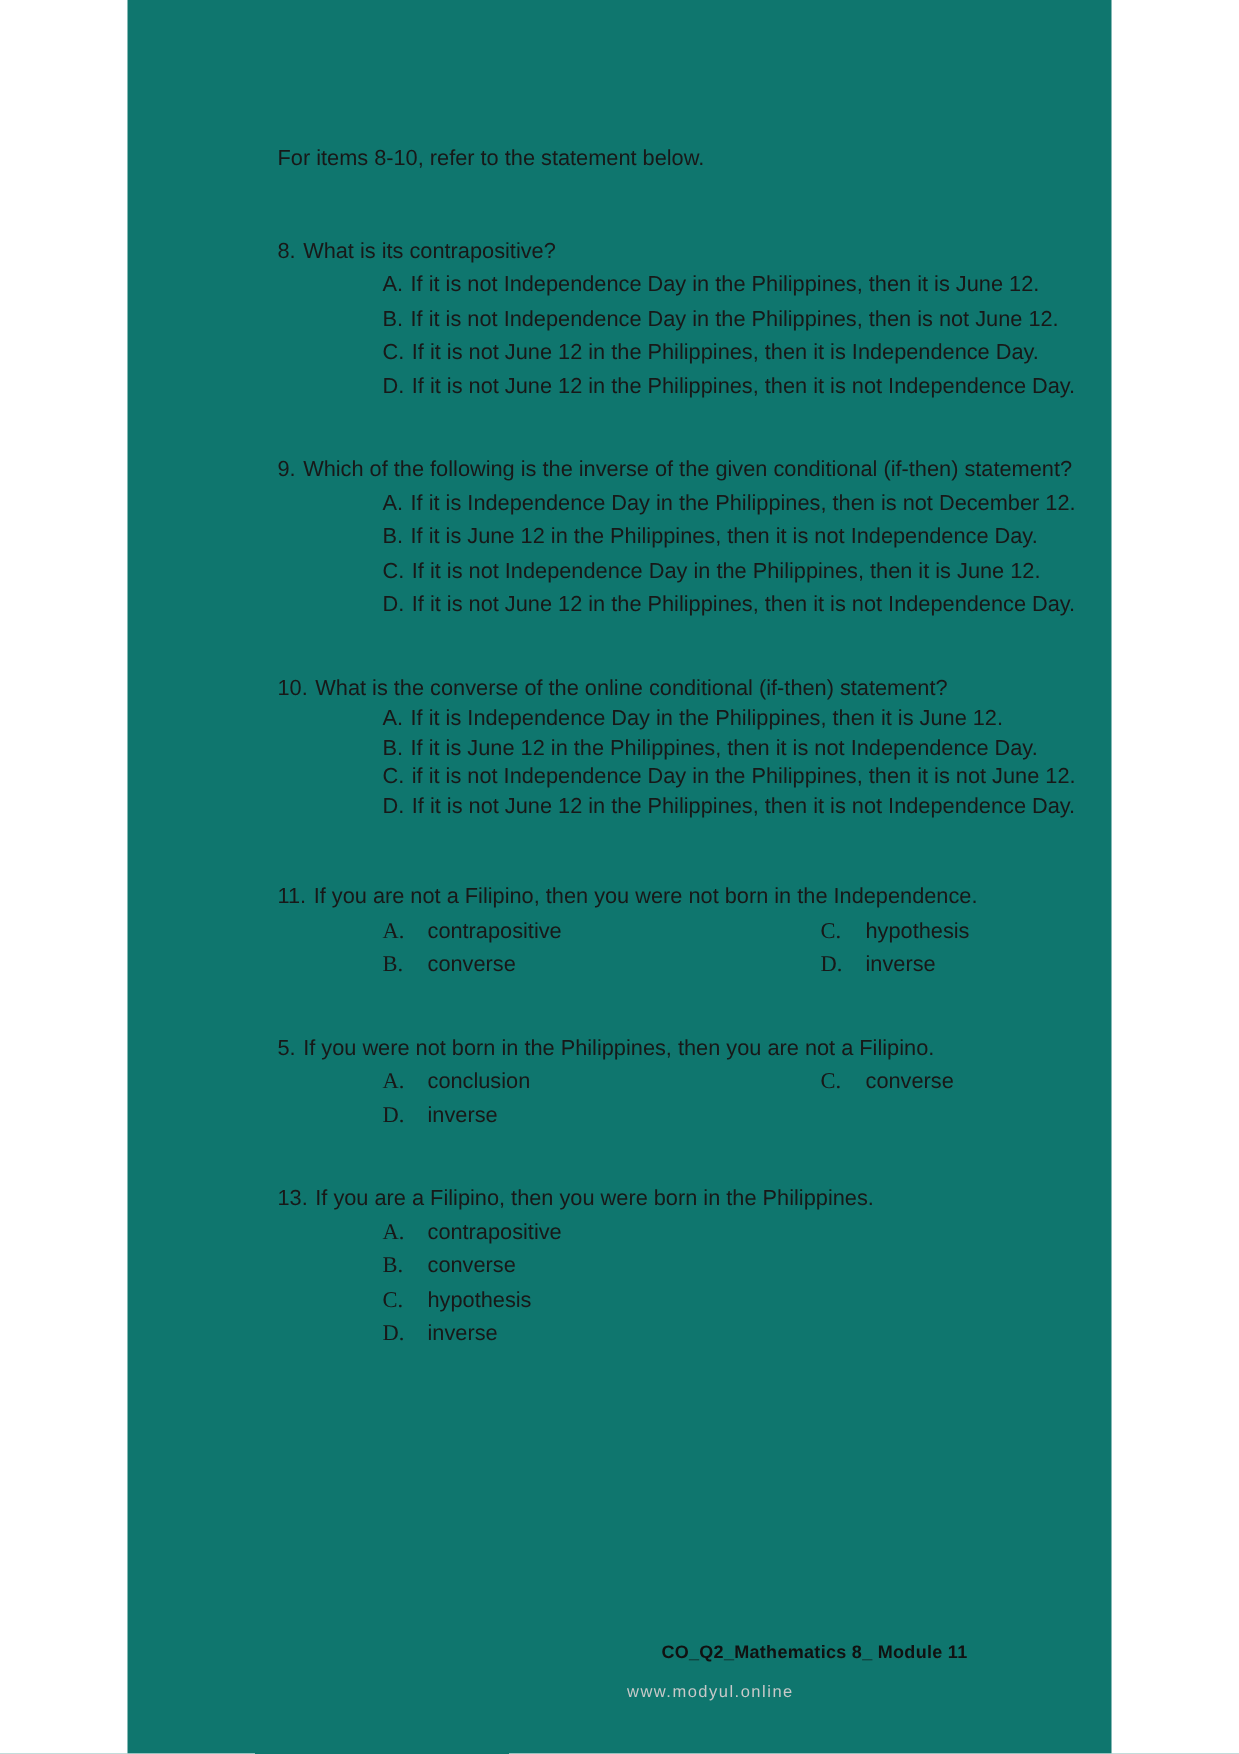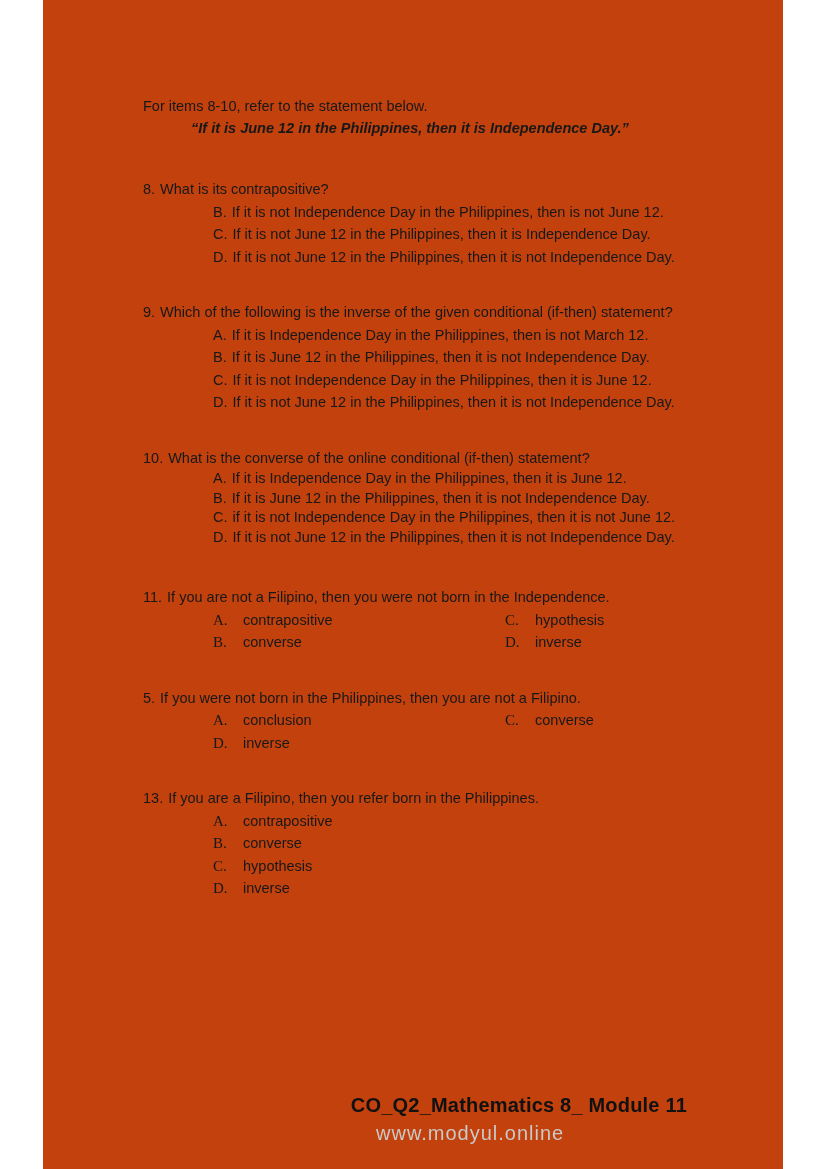--- a/index.html
+++ b/index.html
@@ -2,23 +2,23 @@
 <html><head>
 <meta charset="utf-8">
 <style>
   html, body {
     margin: 0;
     padding: 0;
     background: #ffffff;
   }
   .page {
     position: relative;
-    width: 740px;
+    width: 656px;
     height: 1169px;
-    background: #c2410c;
+    background: #0f766e;
     font-family: "Liberation Sans", "DejaVu Sans", sans-serif;
     color: #181818;
     overflow: hidden;
     margin: 0 auto;
   }
   .content {
     position: absolute;
     left: 100px;
     top: 96px;
     width: 640px;
@@ -55,55 +55,55 @@
     text-align: center;
     font-size: 13.5px;
     letter-spacing: 0.5px;
     color: #181818;
   }
   .footer-module {
     position: absolute;
     top: 1094px;
     right: 96px;
     font-weight: 700;
-    font-size: 20px;
+    font-size: 12px;
     letter-spacing: 0.2px;
     color: #111111;
   }
   .watermark {
     position: absolute;
     top: 1122px;
     left: 333px;
-    font-size: 20px;
+    font-size: 11px;
     letter-spacing: 1px;
     color: #c9c9c9;
   }
 </style>
 </head>
 <body>
 
 <div class="page">
   <div class="content">
 
     <p>For items 8-10, refer to the statement below.</p>
-    <p class="statement">“If it is June 12 in the Philippines, then it is Independence Day.”</p>
 
     <div class="question">
       <p><span class="qnum">8.</span><span>What is its contrapositive?</span></p>
       <div class="options">
+        <p class="opt"><span class="ltr">A.</span><span>If it is not Independence Day in the Philippines, then it is June 12.</span></p>
         <p class="opt"><span class="ltr">B.</span><span>If it is not Independence Day in the Philippines, then is not June 12.</span></p>
         <p class="opt"><span class="ltr">C.</span><span>If it is not June 12 in the Philippines, then it is Independence Day.</span></p>
         <p class="opt"><span class="ltr">D.</span><span>If it is not June 12 in the Philippines, then it is not Independence Day.</span></p>
       </div>
     </div>
 
     <div class="question gap23">
       <p><span class="qnum">9.</span><span>Which of the following is the inverse of the given conditional (if-then) statement?</span></p>
       <div class="options">
-        <p class="opt"><span class="ltr">A.</span><span>If it is Independence Day in the Philippines, then is not March 12.</span></p>
+        <p class="opt"><span class="ltr">A.</span><span>If it is Independence Day in the Philippines, then is not December 12.</span></p>
         <p class="opt"><span class="ltr">B.</span><span>If it is June 12 in the Philippines, then it is not Independence Day.</span></p>
         <p class="opt"><span class="ltr">C.</span><span>If it is not Independence Day in the Philippines, then it is June 12.</span></p>
         <p class="opt"><span class="ltr">D.</span><span>If it is not June 12 in the Philippines, then it is not Independence Day.</span></p>
       </div>
     </div>
 
     <div class="question gap23">
       <p><span class="qnum">10.</span><span>What is the converse of the online conditional (if-then) statement?</span></p>
       <div class="options tight">
         <p class="opt"><span class="ltr">A.</span><span>If it is Independence Day in the Philippines, then it is June 12.</span></p>
@@ -135,21 +135,21 @@
           <div class="cell c1"><span class="serif-ltr">A.</span><span>conclusion</span></div>
           <div class="cell"><span class="serif-ltr">C.</span><span>converse</span></div>
         </div>
         <div class="row">
           <div class="cell"><span class="serif-ltr">D.</span><span>inverse</span></div>
         </div>
       </div>
     </div>
 
     <div class="question gap23">
-      <p><span class="qnum">13.</span><span>If you are a Filipino, then you refer born in the Philippines.</span></p>
+      <p><span class="qnum">13.</span><span>If you are a Filipino, then you were born in the Philippines.</span></p>
       <div class="options">
         <p class="opt"><span class="serif-ltr">A.</span><span>contrapositive</span></p>
         <p class="opt"><span class="serif-ltr">B.</span><span>converse</span></p>
         <p class="opt"><span class="serif-ltr">C.</span><span>hypothesis</span></p>
         <p class="opt"><span class="serif-ltr">D.</span><span>inverse</span></p>
       </div>
     </div>
 
   </div>
 

